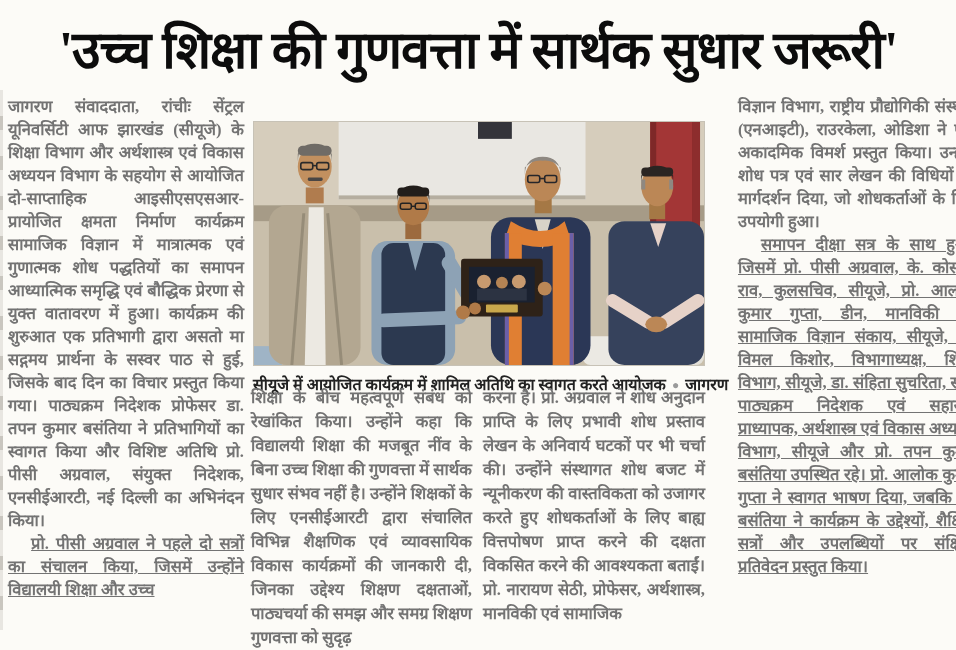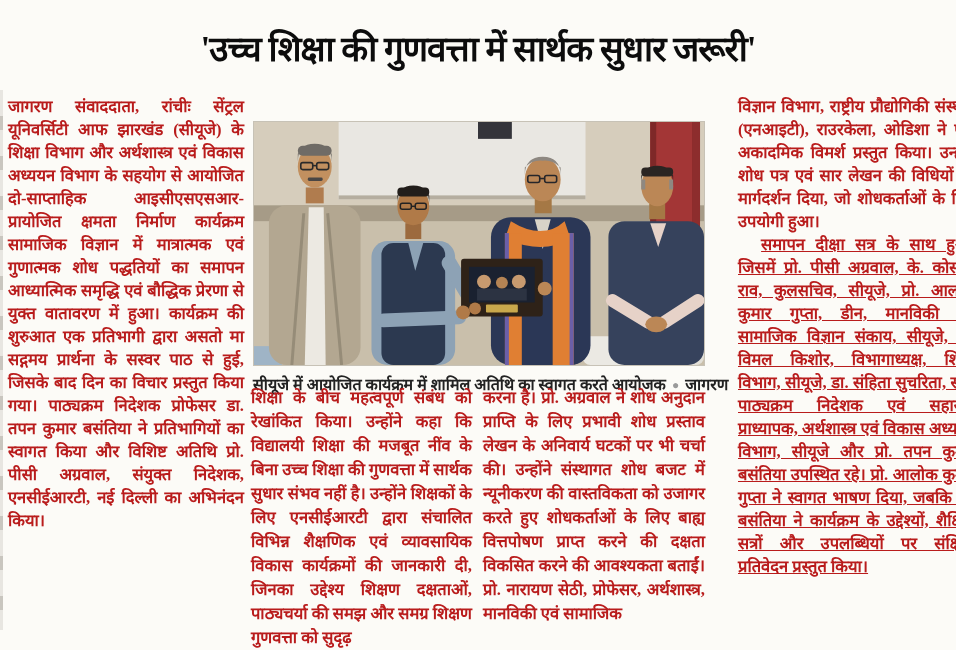--- a/index.html
+++ b/index.html
@@ -10,26 +10,26 @@
     color:#1c1c1c;
   }
   .page { position:relative; width:956px; height:650px; background:#fcfbf7; }
   .page::before{ 
     content:""; position:absolute; left:0; top:90px; width:3px; height:540px;
     background:repeating-linear-gradient(#e8e6e1 0 26px, #c9c6bf 26px 40px);
   }
   .headline {
     position:absolute; left:0; top:6px; width:956px; height:82px;
     display:flex; align-items:center; justify-content:center;
-    font-size:35px; font-weight:700; color:#0c0c0c; letter-spacing:-1px;
+    font-size:52px; font-weight:700; color:#0c0c0c; letter-spacing:-1px;
     white-space:nowrap;
   }
   .newscol {
     position:absolute; font-size:16.5px; font-weight:600; line-height:23px;
-    text-align:justify; color:#b91c1c;
+    text-align:justify; color:#737373;
   }
   .newscol p + p { text-indent:1.4em;text-decoration:underline; }
   .col1 { left:8px;  top:95px;  width:236px; height:553px; }
   .col2 { left:251px; top:386px; width:221px; height:264px; line-height:24px; }
   .col3 { left:483px; top:386px; width:222px; height:264px; line-height:24px; }
   .col4 { left:738px; top:95px;  width:238px; height:553px; }
   .photo-block { position:absolute; left:253px; top:103px; width:452px;margin-top:18px; }
   .photo-frame { width:452px; height:245px; border:1px solid #c7c2b6; background:#cfc5b1; }
   .photo-frame svg { display:block; width:100%; height:100%; }
   .caption-row {
@@ -40,20 +40,21 @@
 </style>
 </head>
 <body>
 
 <div class="page">
 
   <div class="headline">'उच्च शिक्षा की गुणवत्ता में सार्थक सुधार जरूरी'</div>
 
   <div class="newscol col1">
     <p>जागरण संवाददाता, रांचीः सेंट्रल यूनिवर्सिटी आफ झारखंड (सीयूजे) के शिक्षा विभाग और अर्थशास्त्र एवं विकास अध्ययन विभाग के सहयोग से आयोजित दो-साप्ताहिक आइसीएसएसआर-प्रायोजित क्षमता निर्माण कार्यक्रम सामाजिक विज्ञान में मात्रात्मक एवं गुणात्मक शोध पद्धतियों का समापन आध्यात्मिक समृद्धि एवं बौद्धिक प्रेरणा से युक्त वातावरण में हुआ। कार्यक्रम की शुरुआत एक प्रतिभागी द्वारा असतो मा सद्गमय प्रार्थना के सस्वर पाठ से हुई, जिसके बाद दिन का विचार प्रस्तुत किया गया। पाठ्यक्रम निदेशक प्रोफेसर डा. तपन कुमार बसंतिया ने प्रतिभागियों का स्वागत किया और विशिष्ट अतिथि प्रो. पीसी अग्रवाल, संयुक्त निदेशक, एनसीईआरटी, नई दिल्ली का अभिनंदन किया।</p>
+    <p>प्रो. पीसी अग्रवाल ने पहले दो सत्रों का संचालन किया, जिसमें उन्होंने विद्यालयी शिक्षा और उच्च</p>
   </div>
 
   <div class="photo-block">
     <div class="photo-frame">
       <svg viewBox="0 0 452 245" preserveAspectRatio="none">
 
         <rect x="0" y="0" width="452" height="100" fill="#d6cdbc"></rect>
         <rect x="0" y="100" width="452" height="145" fill="#c9bfab"></rect>
 
         <rect x="85" y="0" width="248" height="78" fill="#e9e7e2"></rect>

